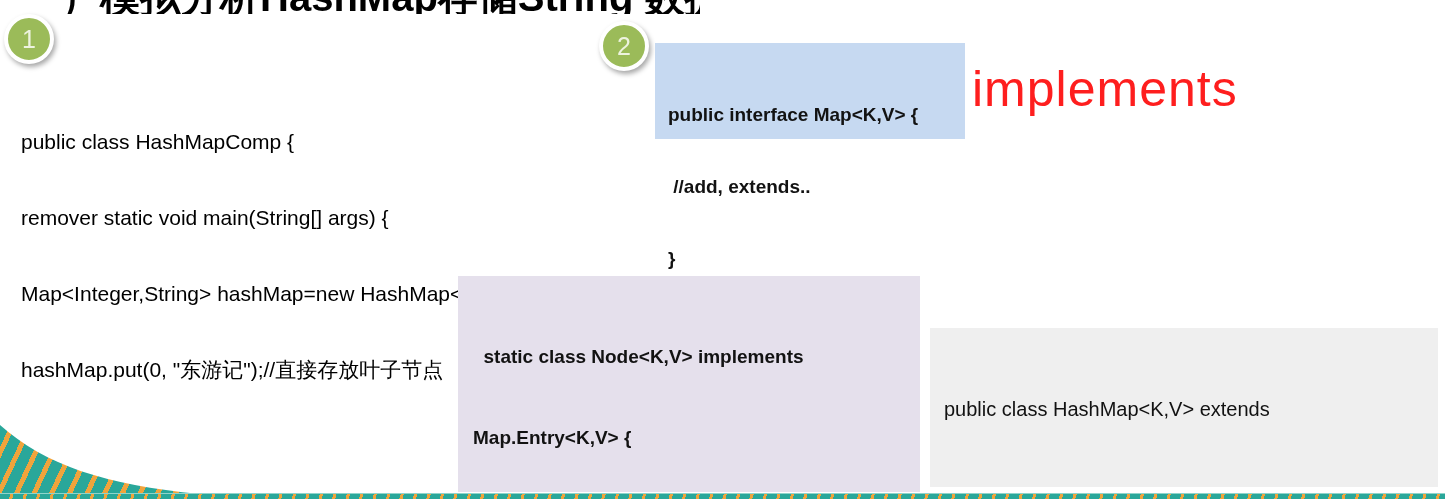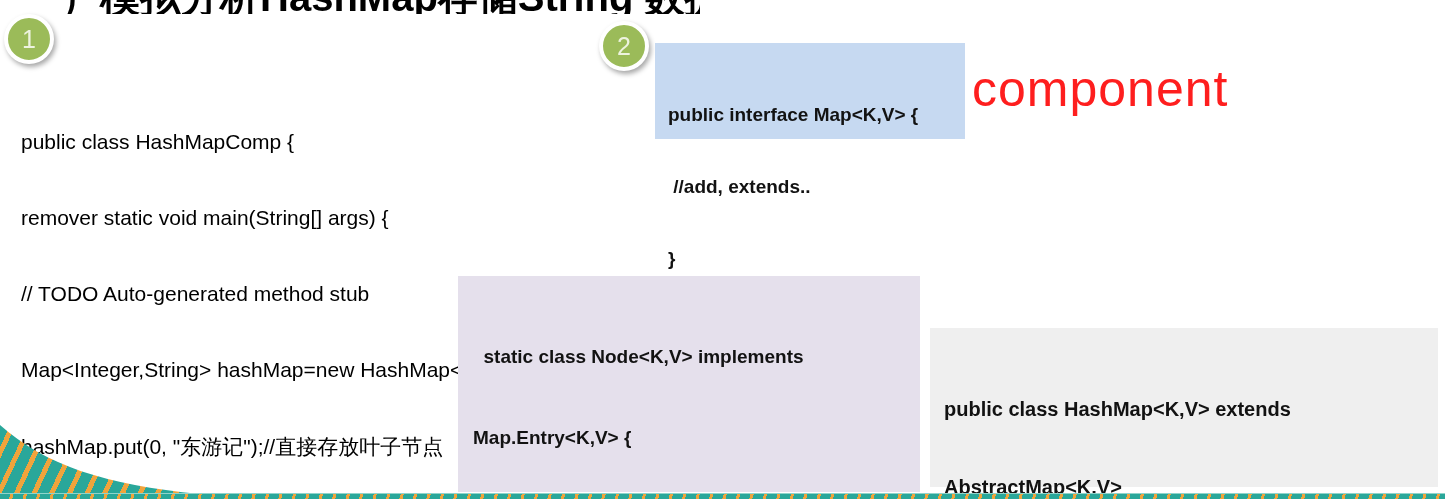--- a/index.html
+++ b/index.html
@@ -45,21 +45,21 @@
   }
   .box-node {
     left:458px; top:276px; width:462px; height:216px;
     background:#e5e0ec; padding:13px 6px 0 15px;
     font-size:19px; line-height:27px;
   }
   .box-node .b { font-weight:bold; }
   .box-hashmap {
     left:930px; top:328px; width:508px; height:159px;
     background:#efefef; padding:16px 0 0 14px;
-    font-size:20px; font-weight:bold; line-height:26px;
+    font-size:20px; font-weight:normal; line-height:26px;
   }
   .component-label {
     position:absolute; left:972px; top:60px;
     font-size:50px; color:#fe1e1e; letter-spacing:1px;
   }
   
   .bottom-band {
     position:absolute; left:0; right:0; bottom:0; height:6px;
     background:repeating-linear-gradient(105deg, #2aa79a 0 10px, #f0a43c 10px 13px);
     border-top:1px solid #8fd4cb;
@@ -88,52 +88,50 @@
   <div class="marker marker-3">
     <span>3</span>
   </div>
   <div class="marker marker-4">
     <span>4</span>
   </div>
 
   <div class="main-code">
     <div><span class="b">public class HashMapComp {</span></div>
     <div><span class="b">remover static void main(String[] args) {</span></div>
-    <div><span class="b">// TODO Auto-generated method stub</span></div>
     <div><span>Map&lt;Integer,String&gt; hashMap=</span><span class="b">new HashMap&lt;Integer,String&gt;();</span></div>
     <div><span>hashMap.put(0, "东游记");//直接存放叶子节点</span></div>
     
     
     
     
     
     
   </div>
 
   <div class="codebox box-interface">
     <div><span>public interface Map&lt;K,V&gt; {</span></div>
     <div><span> //add, extends..</span></div>
     <div><span>}</span></div>
   </div>
 
-  <div class="component-label">component</div>
+  <div class="component-label">implements</div>
 
   <div class="codebox box-node">
     <div class="b"><span>  static class Node&lt;K,V&gt; implements</span></div>
     <div class="b"><span>Map.Entry&lt;K,V&gt; {</span></div>
     
     
     
     
     
   </div>
 
   <div class="codebox box-hashmap">
     <div><span>public class HashMap&lt;K,V&gt; extends</span></div>
-    <div><span>AbstractMap&lt;K,V&gt;</span></div>
     
     
     
   </div>
 
   <div class="corner-wedge"></div>
   <div class="bottom-band"></div>
 
 </div>
 

